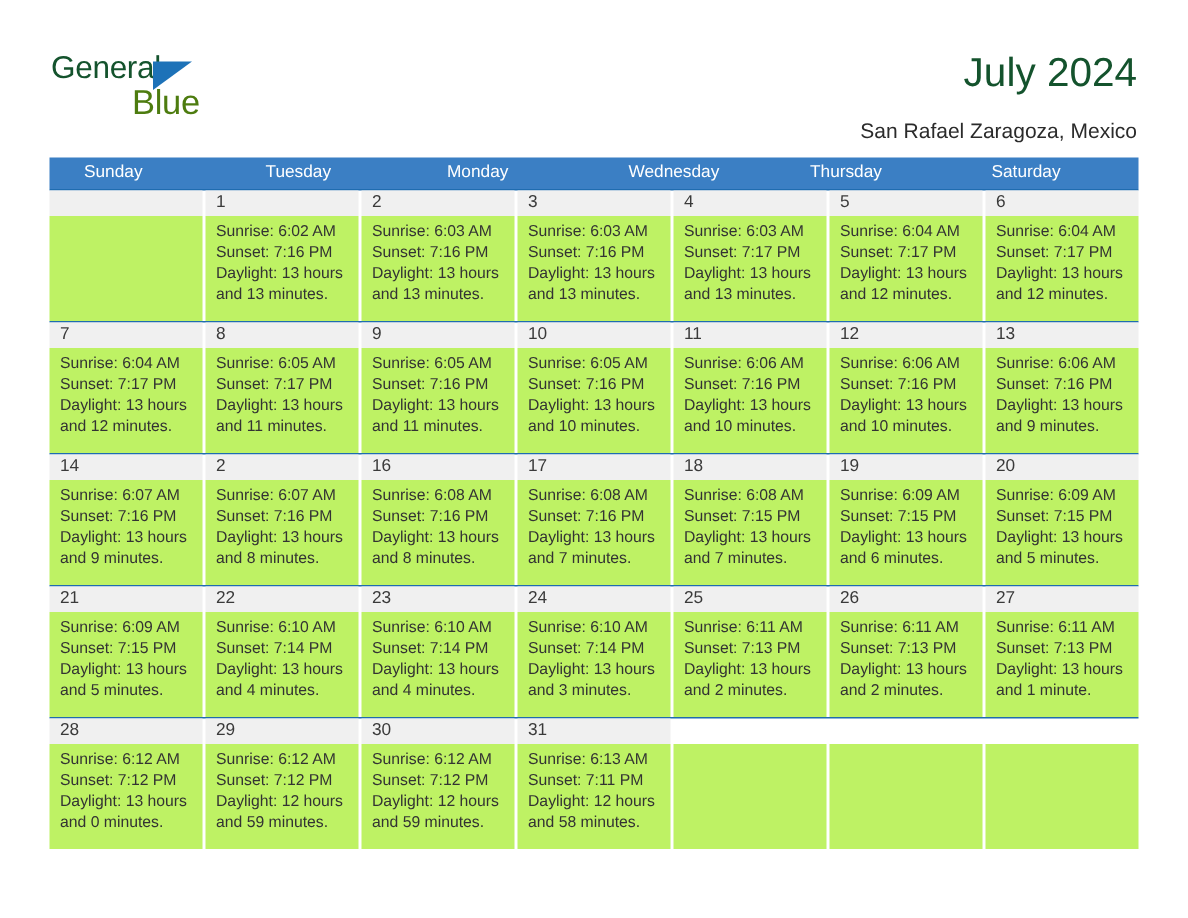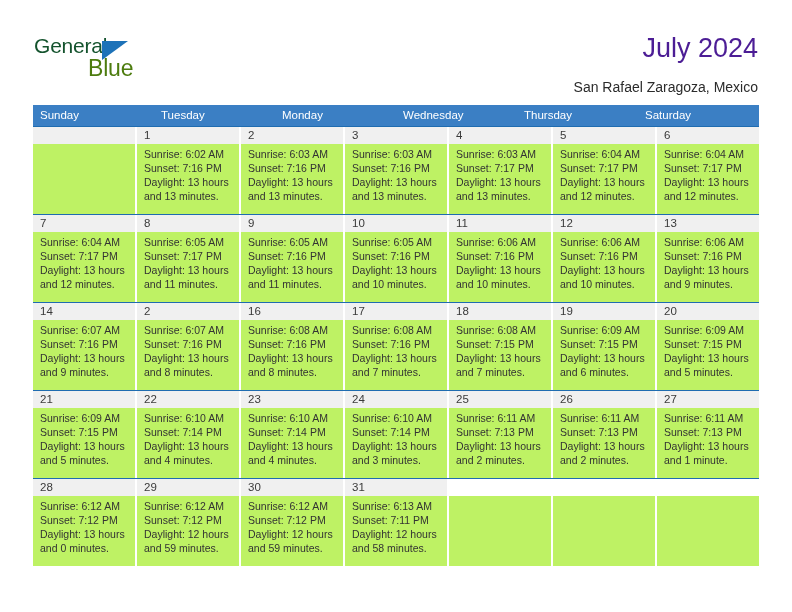--- a/index.html
+++ b/index.html
@@ -60,21 +60,21 @@
     width: 0;
     height: 0;
     border-top: 19px solid #1d72b8;
     border-right: 26px solid transparent;
   }
   .title {
     position: absolute;
     right: 34px;
     top: 33px;
     font-size: 27px;
-    color: #4c1d95;
+    color: #14532d;
     white-space: nowrap;
     margin-left: 12px;
   }
   .subtitle {
     position: absolute;
     right: 34px;
     top: 79px;
     font-size: 14px;
     color: #2b2b2b;
     text-align: left;
@@ -91,21 +91,21 @@
   .weekdays {
     display: flex;
     background: #3b7fc4;
     height: 21px;
   }
   .weekday {
     flex: 1 1 0;
     color: #ffffff;
     font-size: 11.5px;
     line-height: 21px;
-    padding-left: 7px;
+    padding-left: 23px;
     box-sizing: border-box;
     white-space: nowrap;
     overflow: hidden;
   }
   .week {
     position: relative;
   }
   .week-sep {
     height: 1px;
     background: #1f6cb0;

